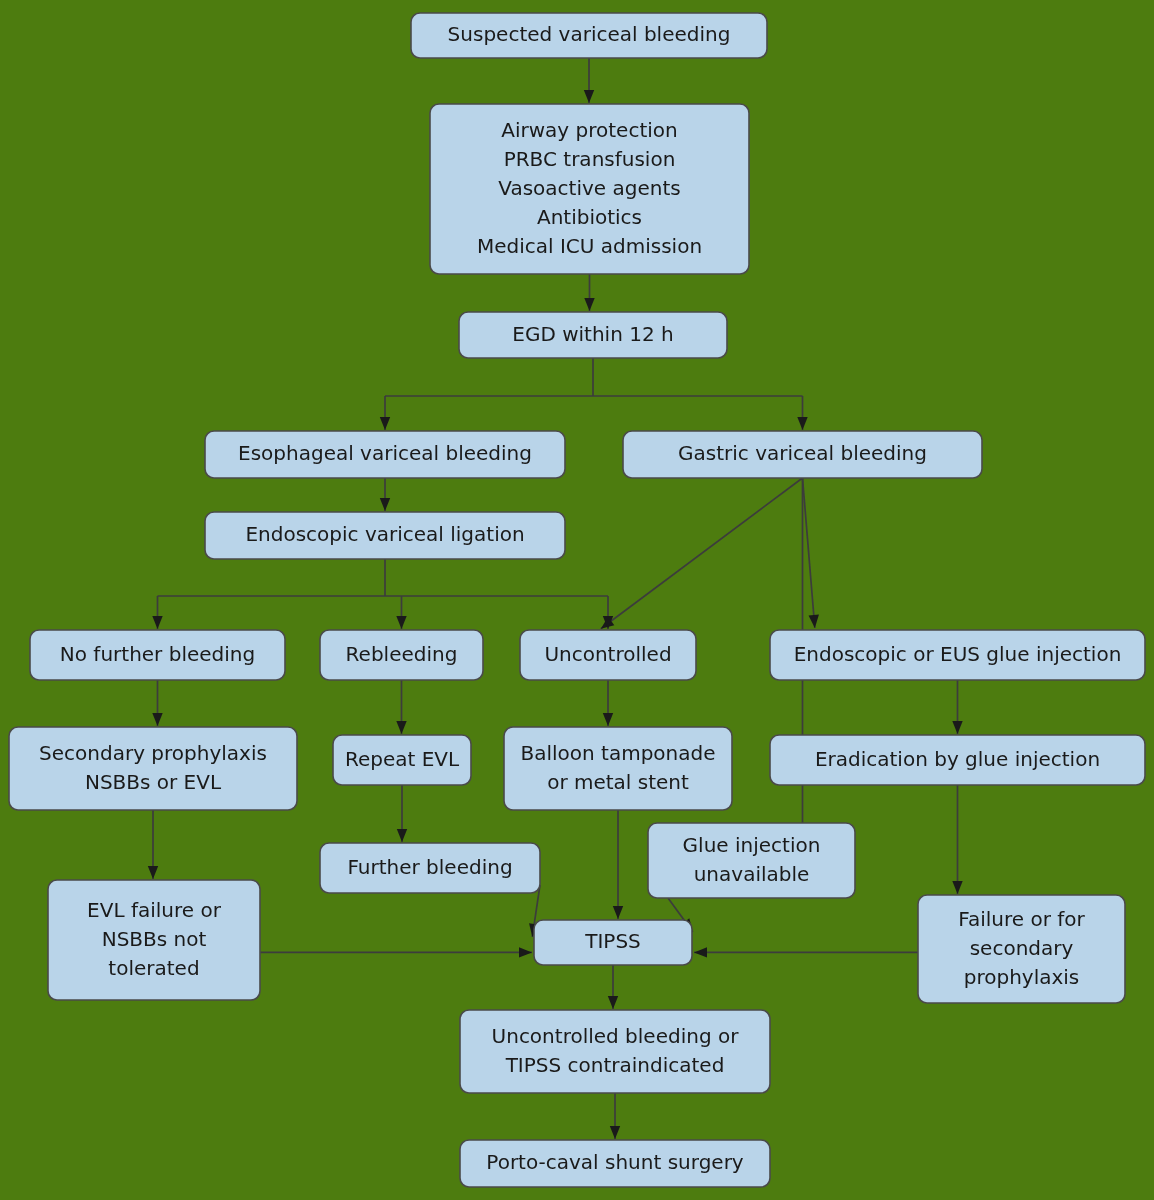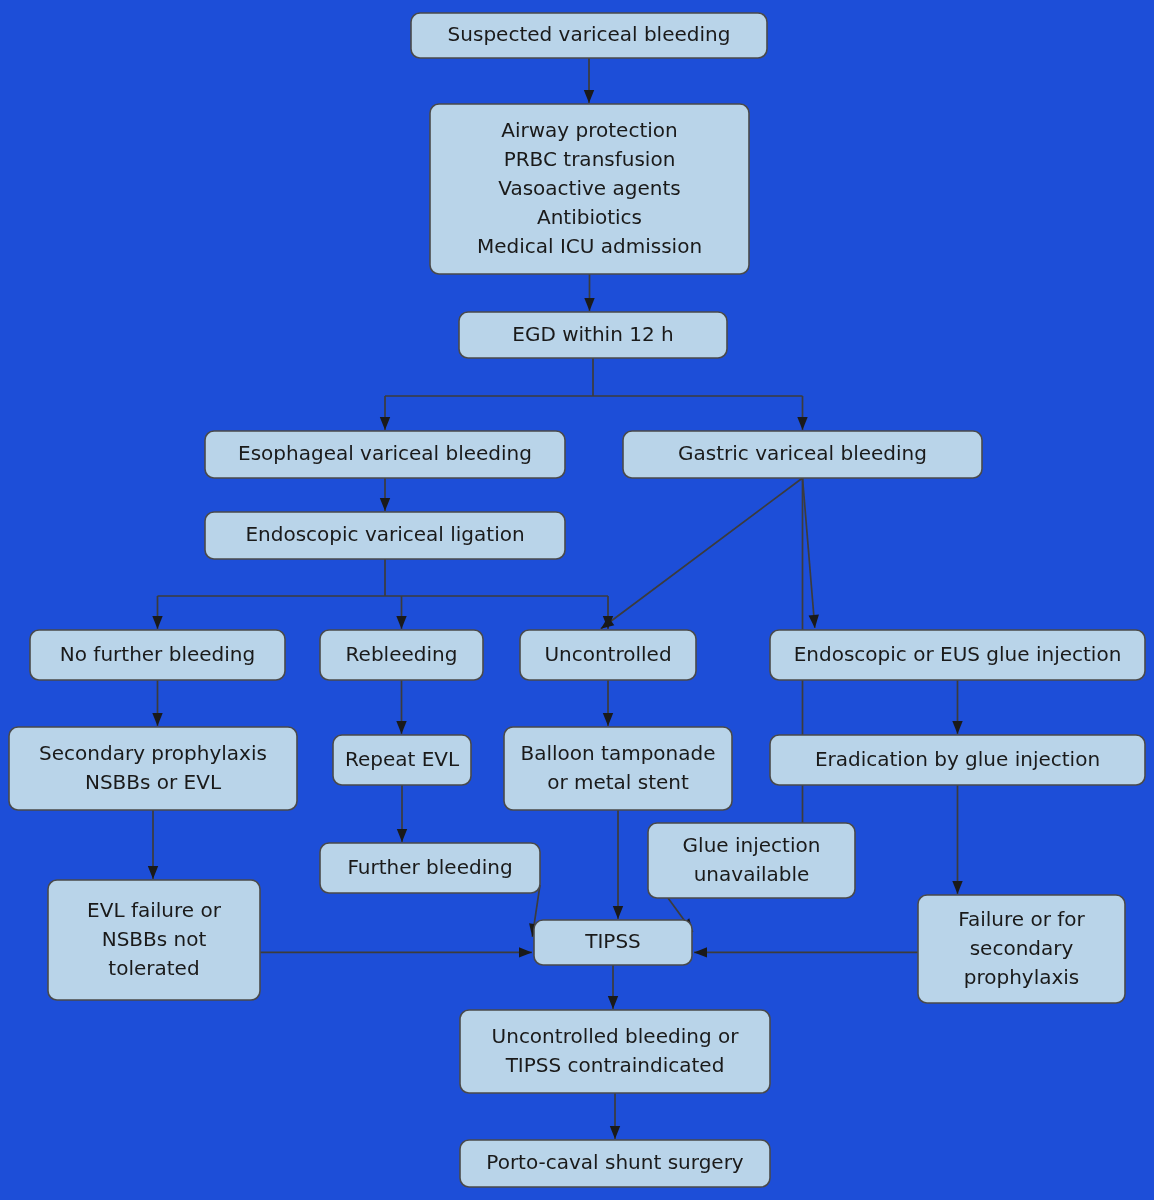--- a/index.html
+++ b/index.html
@@ -4,21 +4,21 @@
 <style>
   html, body {
     margin: 0;
     padding: 0;
     background: #ffffff;
   }
   #chart-root {
     position: relative;
     width: 1154px;
     height: 1200px;
-    background: #1d4ed8;
+    background: #4d7c0f;
     font-family: "DejaVu Sans", sans-serif;
   }
   svg#flow {
     display: block;
     width: 1154px;
     height: 1200px;
   }
   .node-rect {
     fill: #b9d4e9;
     stroke: #4a4a4a;

